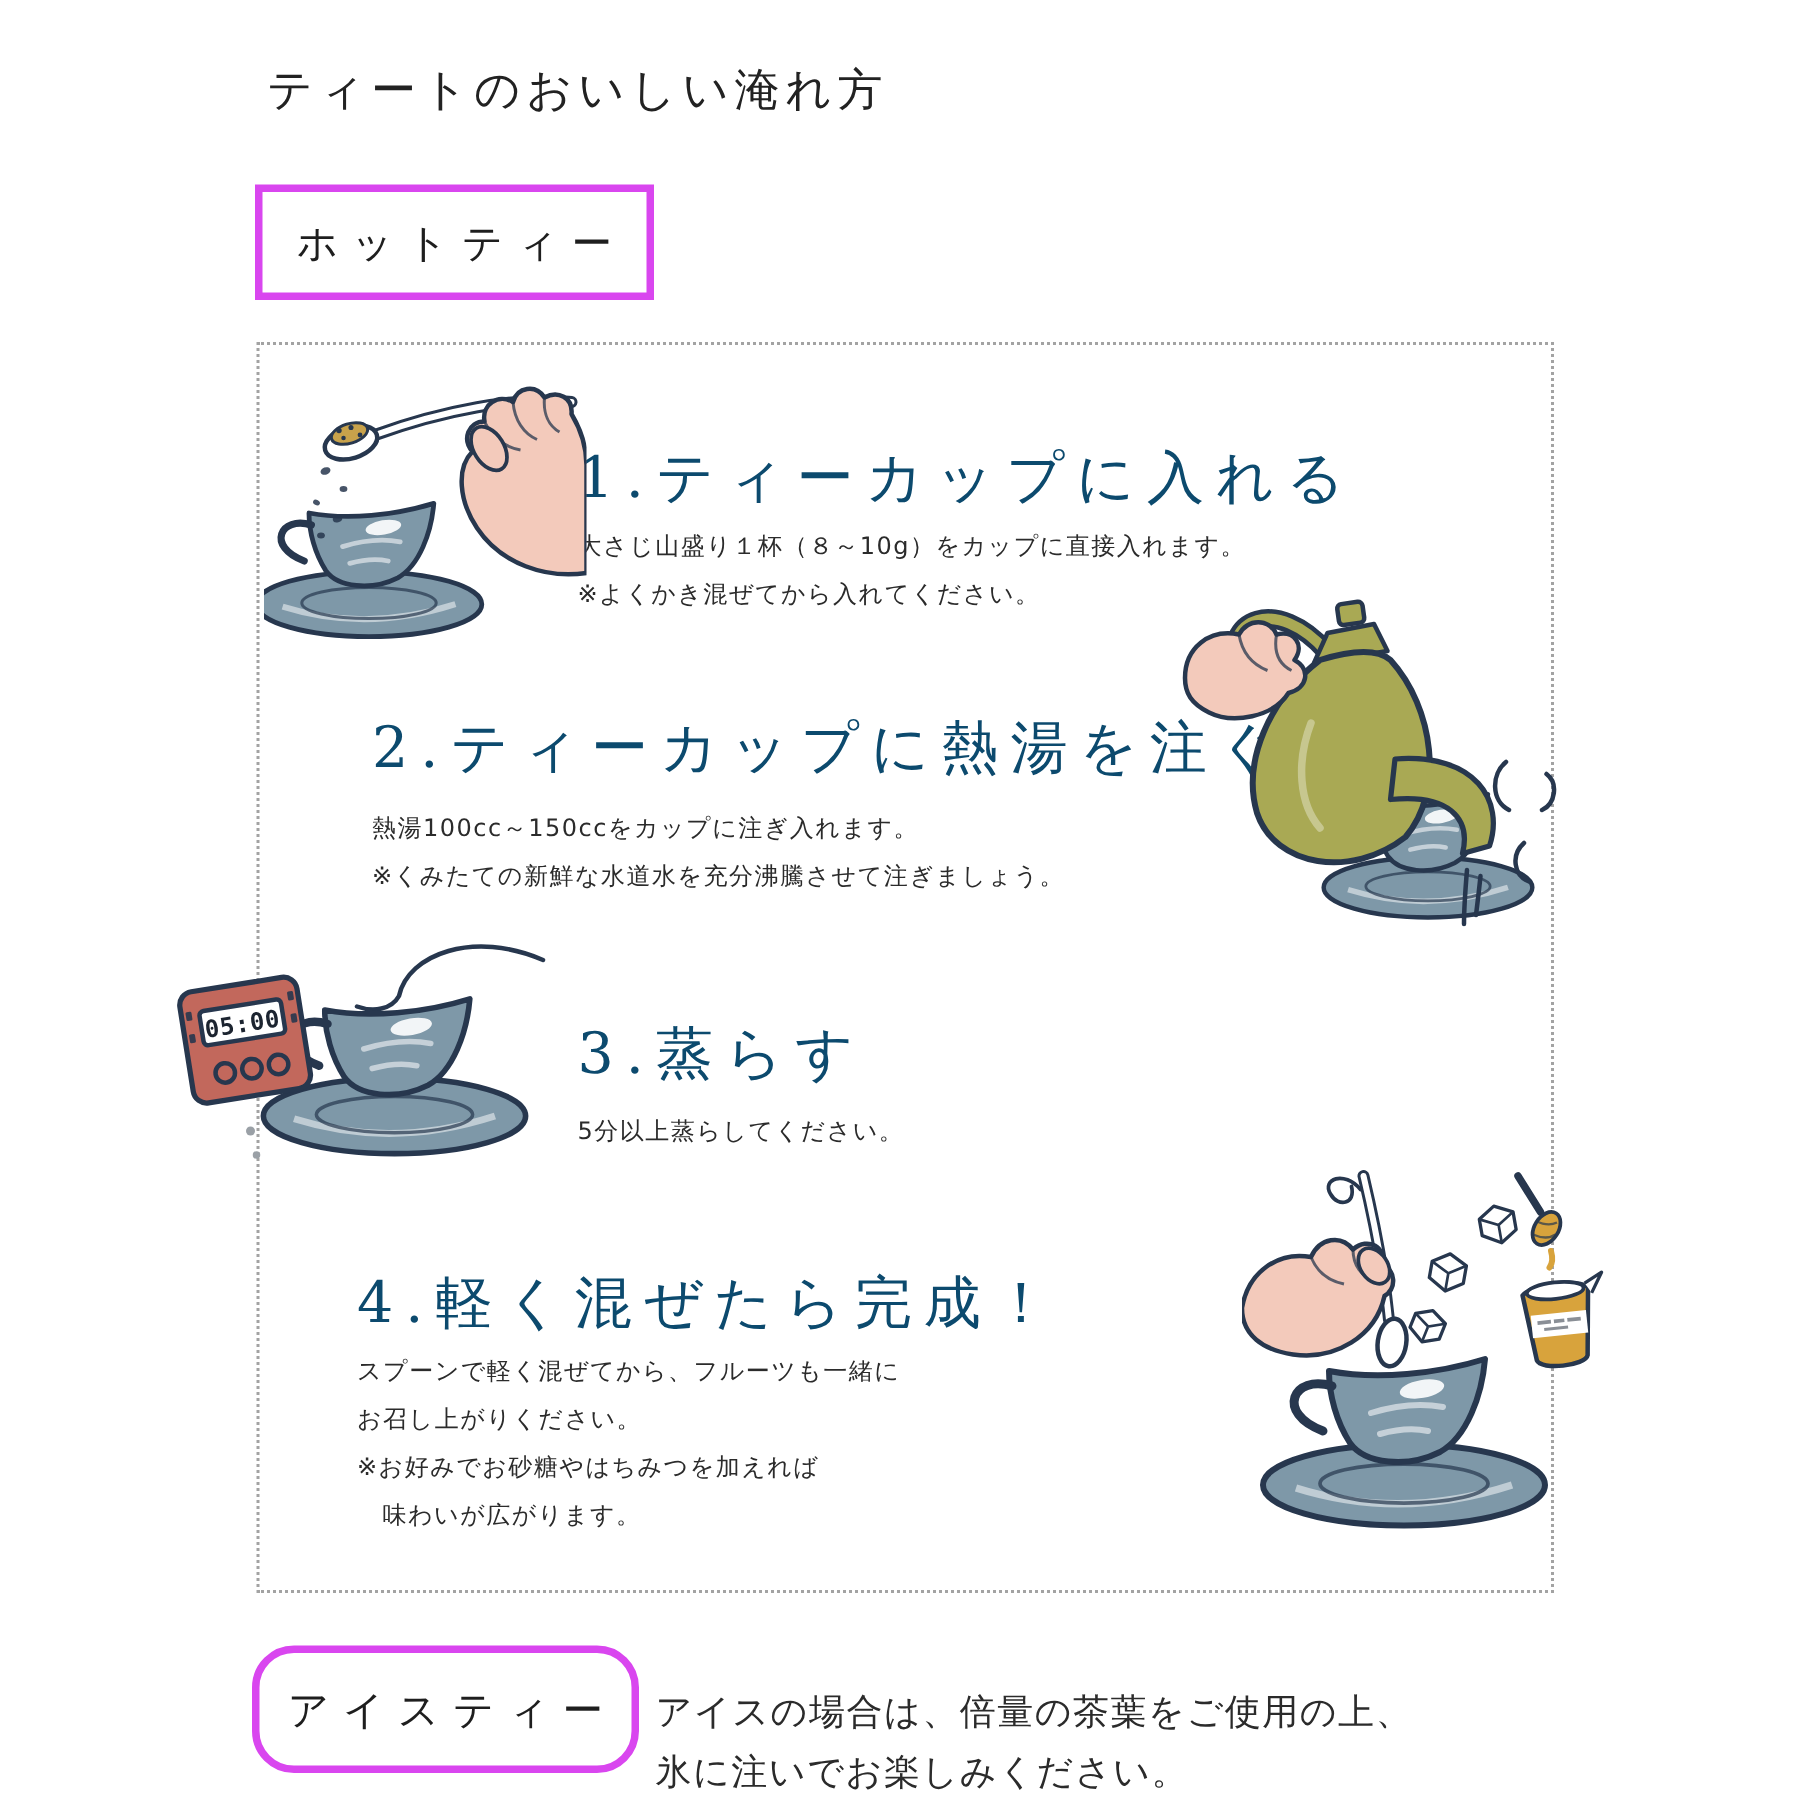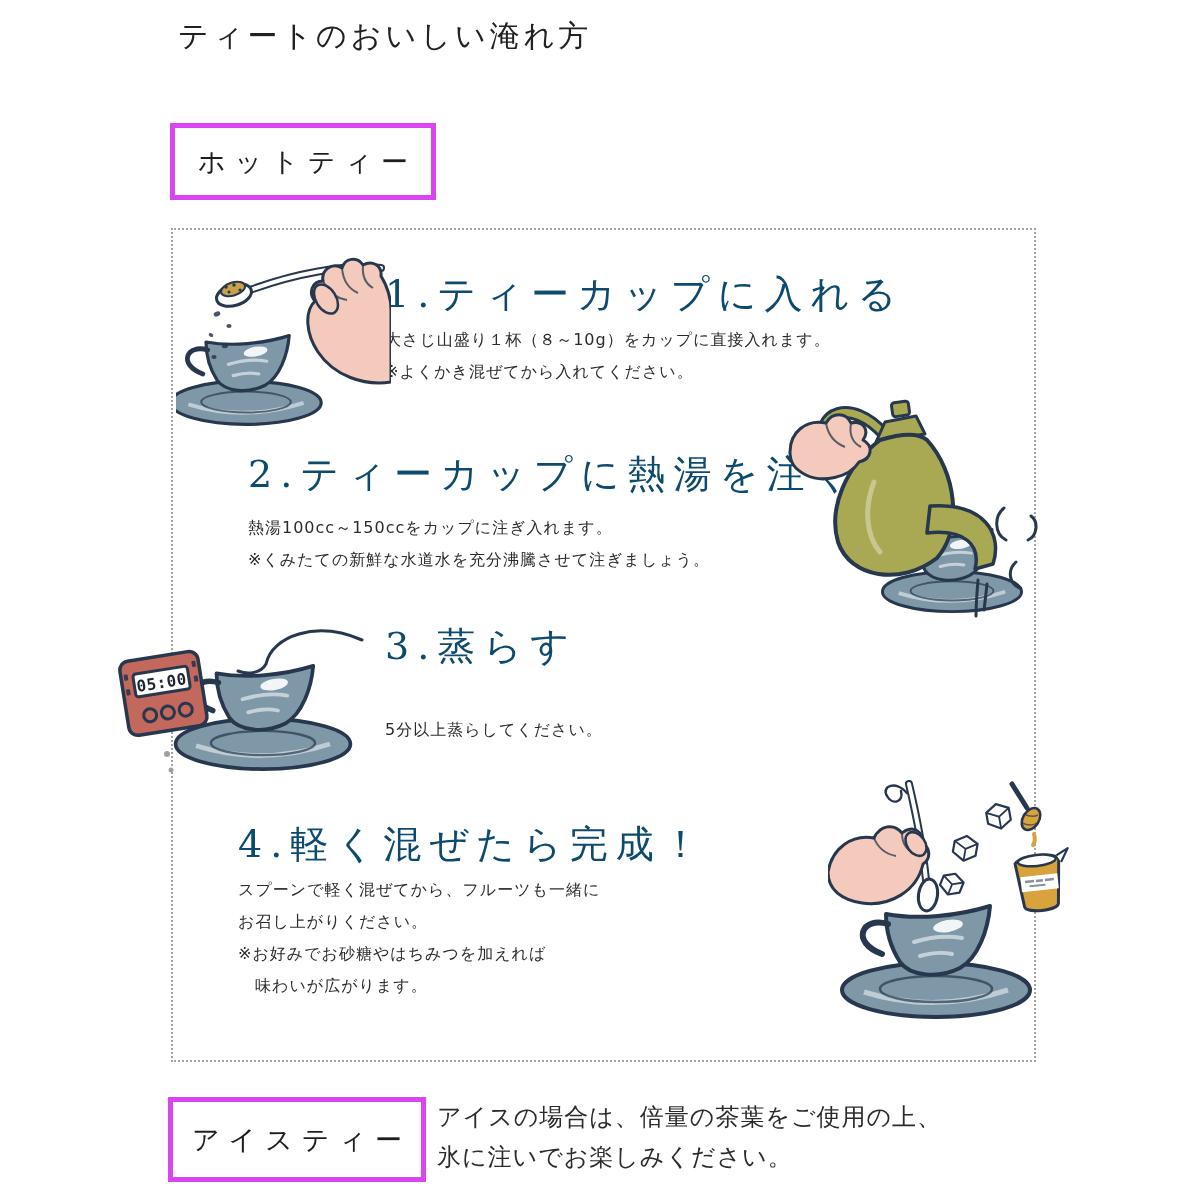--- a/index.html
+++ b/index.html
@@ -4,25 +4,25 @@
 <style>
   :root{
     --cup:#7e98a8; --outline:#27374e; --hand:#f3cabb; --kettle:#a9a954;
     --timer:#c2685c; --honey:#d8a33c; --leaf:#c8a24b; --dot-border:#a3a3a3;
     --serif:"DejaVu Serif","Liberation Serif",serif;
     --sans:"DejaVu Sans","Liberation Sans",sans-serif;
   }
   html,body{margin:0;padding:0;background:#fff;}
   #canvas{position:relative;width:1200px;height:1200px;background:#fff;overflow:hidden;
           font-family:var(--sans);color:#2b2b2b;}
-  .abs{position:absolute;white-space:nowrap;}
+  .abs{position:absolute;white-space:nowrap;margin-top:24px;}
   .title{left:178px;top:16px;font-family:var(--serif);font-size:30px;letter-spacing:4px;color:#222;}
   .label-box{position:absolute;border:5px solid #d946ef;display:flex;align-items:center;justify-content:center;background:#fff;}
   .hot-box{left:170px;top:123px;width:256px;height:67px;}
-  .iced-box{left:168px;top:1097px;width:248px;height:75px;}
+  .iced-box{left:168px;top:1097px;width:248px;height:75px;border-radius:28px;}
   .box-label{font-family:var(--serif);font-size:27px;letter-spacing:9px;color:#1e1e1e;text-indent:9px;}
   .dashed-box{position:absolute;left:171px;top:228px;width:861px;height:830px;border:2.5px dotted var(--dot-border);}
   .step-heading{font-family:var(--serif);font-size:38px;line-height:1.2;letter-spacing:8px;color:#0c4a6e;font-weight:500;}
   .step-body{font-size:16px;letter-spacing:1px;font-weight:500;}
   .iced-line{font-size:24px;letter-spacing:1px;font-weight:500;}
   .illu{position:absolute;}
   .f-cup{fill:var(--cup);} .f-out{fill:var(--outline);} .f-hand{fill:var(--hand);}
   .f-kettle{fill:var(--kettle);} .s-kettle{stroke:var(--kettle);} .f-timer{fill:var(--timer);}
   .f-honey{fill:var(--honey);} .s-honey{stroke:var(--honey);} .f-leaf{fill:var(--leaf);}
   .s-out{stroke:var(--outline);} .s-white{stroke:#fff;}
@@ -111,21 +111,21 @@
       <path d="M142,116 C196,112 215,144 205,174 L187,179 C193,155 177,139 139,143 Z" class="f-kettle s-out" stroke-width="3.5" stroke-linejoin="round"></path>
       <path d="M86,92 C76,118 78,146 92,162" fill="none" stroke="#fff" stroke-width="5" opacity="0.35" stroke-linecap="round"></path>
     </g>
     <g>
       <path d="M2,62 C2,42 18,29 38,33 C44,22 58,22 63,33 C75,30 82,40 75,50 C86,56 84,69 71,72 C61,88 34,93 18,85 C6,79 2,72 2,62 Z" class="f-hand s-out" stroke-width="3" stroke-linejoin="round"></path>
       <path d="M38,33 C40,45 47,53 57,57 M63,33 C61,45 65,53 73,57" fill="none" class="s-out" stroke-width="2" opacity="0.75"></path>
     </g>
   </svg>
 
   <section>
-    <div class="abs step-heading" style="left:385px;top:624px">3.蒸らす</div>
+    <div class="abs step-heading" style="left:385px;top:656px">3.蒸らす</div>
     <div class="abs step-body" style="left:385px;top:720px">5分以上蒸らしてください。</div>
   </section>
   <svg class="illu" style="left:110px;top:614px" width="268" height="180" viewBox="0 0 268 180">
     <path d="M128,57 C139,61 151,59 156,50 C162,22 206,6 252,26" fill="none" class="s-out" stroke-width="3" stroke-linecap="round"></path>
     <use href="#teacup" transform="translate(60,50) scale(0.93)"></use>
     <g transform="rotate(-9 53 80)">
       <rect x="14" y="42" width="79" height="75" rx="9" class="f-timer s-out" stroke-width="3.5"></rect>
       <g class="f-out" opacity="0.9">
         <rect x="17" y="55" width="4" height="6" rx="1"></rect>
         <rect x="17" y="70" width="4" height="6" rx="1"></rect>

